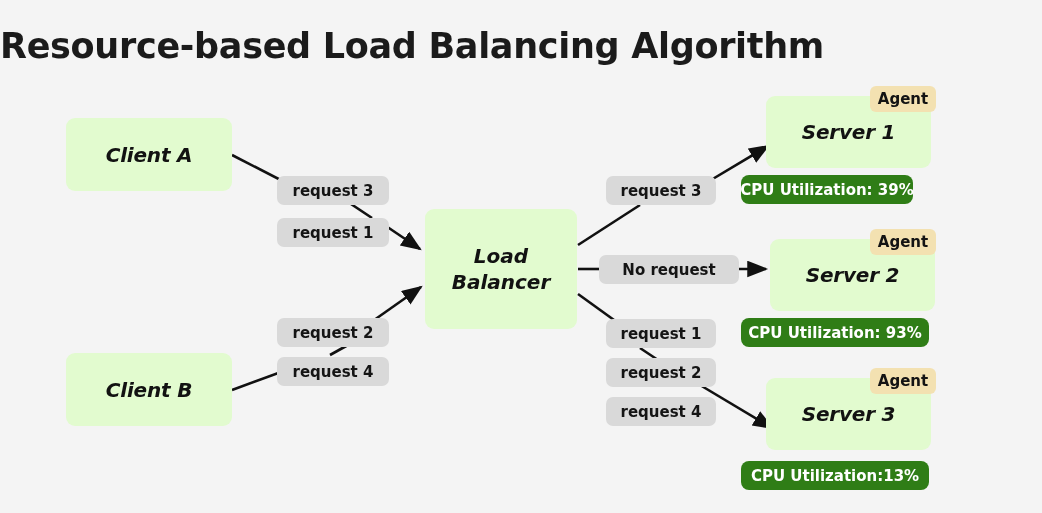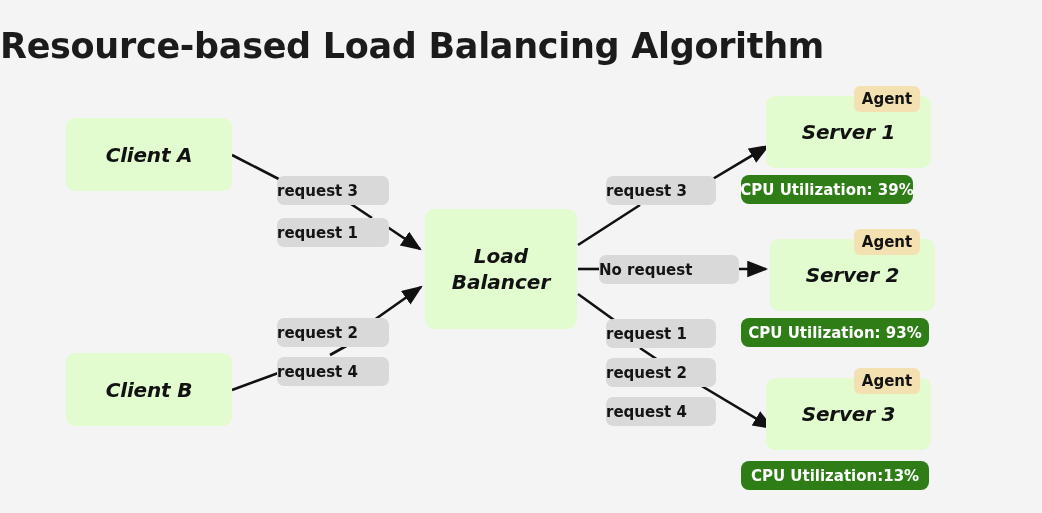--- a/index.html
+++ b/index.html
@@ -55,40 +55,42 @@
   .server-box {
     font-size: 20px;
     letter-spacing: -0.2px;
   }
   .pill {
     position: absolute;
     z-index: 3;
     box-sizing: border-box;
     display: flex;
     align-items: center;
+    justify-content: center;
     background: #d9d9d9;
     border-radius: 7px;
     color: #141414;
     font-size: 15px;
     font-weight: 700;
     white-space: nowrap;
   }
   .agent-badge {
     position: absolute;
     z-index: 4;
     box-sizing: border-box;
     display: flex;
     align-items: center;
     justify-content: center;
     background: #f3e1b1;
     border-radius: 6px;
     color: #131313;
     font-size: 15px;
     font-weight: 700;
     white-space: nowrap;
+    margin-left: 16px;
   }
   .cpu-bar {
     position: absolute;
     z-index: 3;
     box-sizing: border-box;
     display: flex;
     align-items: center;
     justify-content: center;
     background: #2f7d16;
     border-radius: 8px;

